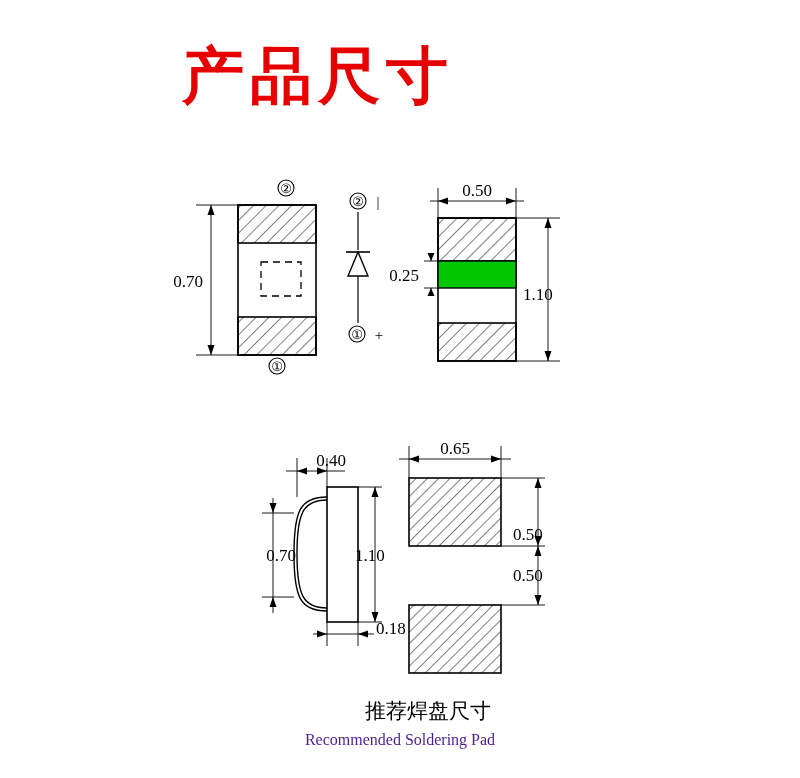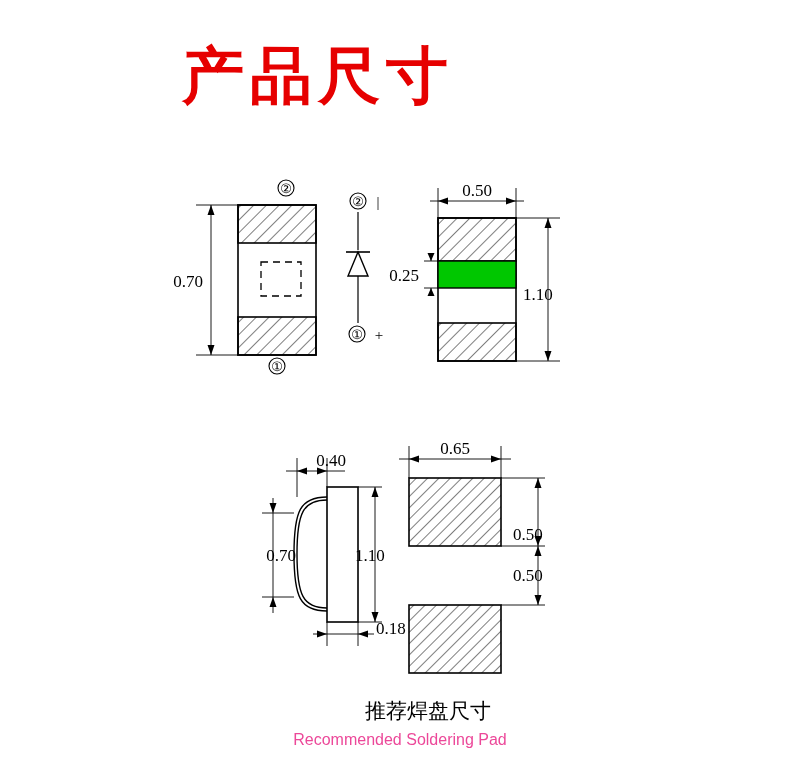--- a/index.html
+++ b/index.html
@@ -40,23 +40,23 @@
     font-family: "DejaVu Sans", sans-serif;
     font-size: 21px;
     color: #000;
     margin-left: 28px;
   }
   .cap-en {
     position: absolute;
     left: 0;
     width: 800px;
     text-align: center;
-    font-family: Liberation Sans, sans-serif;
+    font-family: Liberation Serif, serif;
     font-size: 16px;
-    color: #ec4899;
+    color: #4c1d95;
   }
   text {
     font-family: "Liberation Serif", serif;
     fill: #000;
   }
   .dim-num {
     font-size: 17px;
   }
   .pin-num {
     font-size: 13px;

